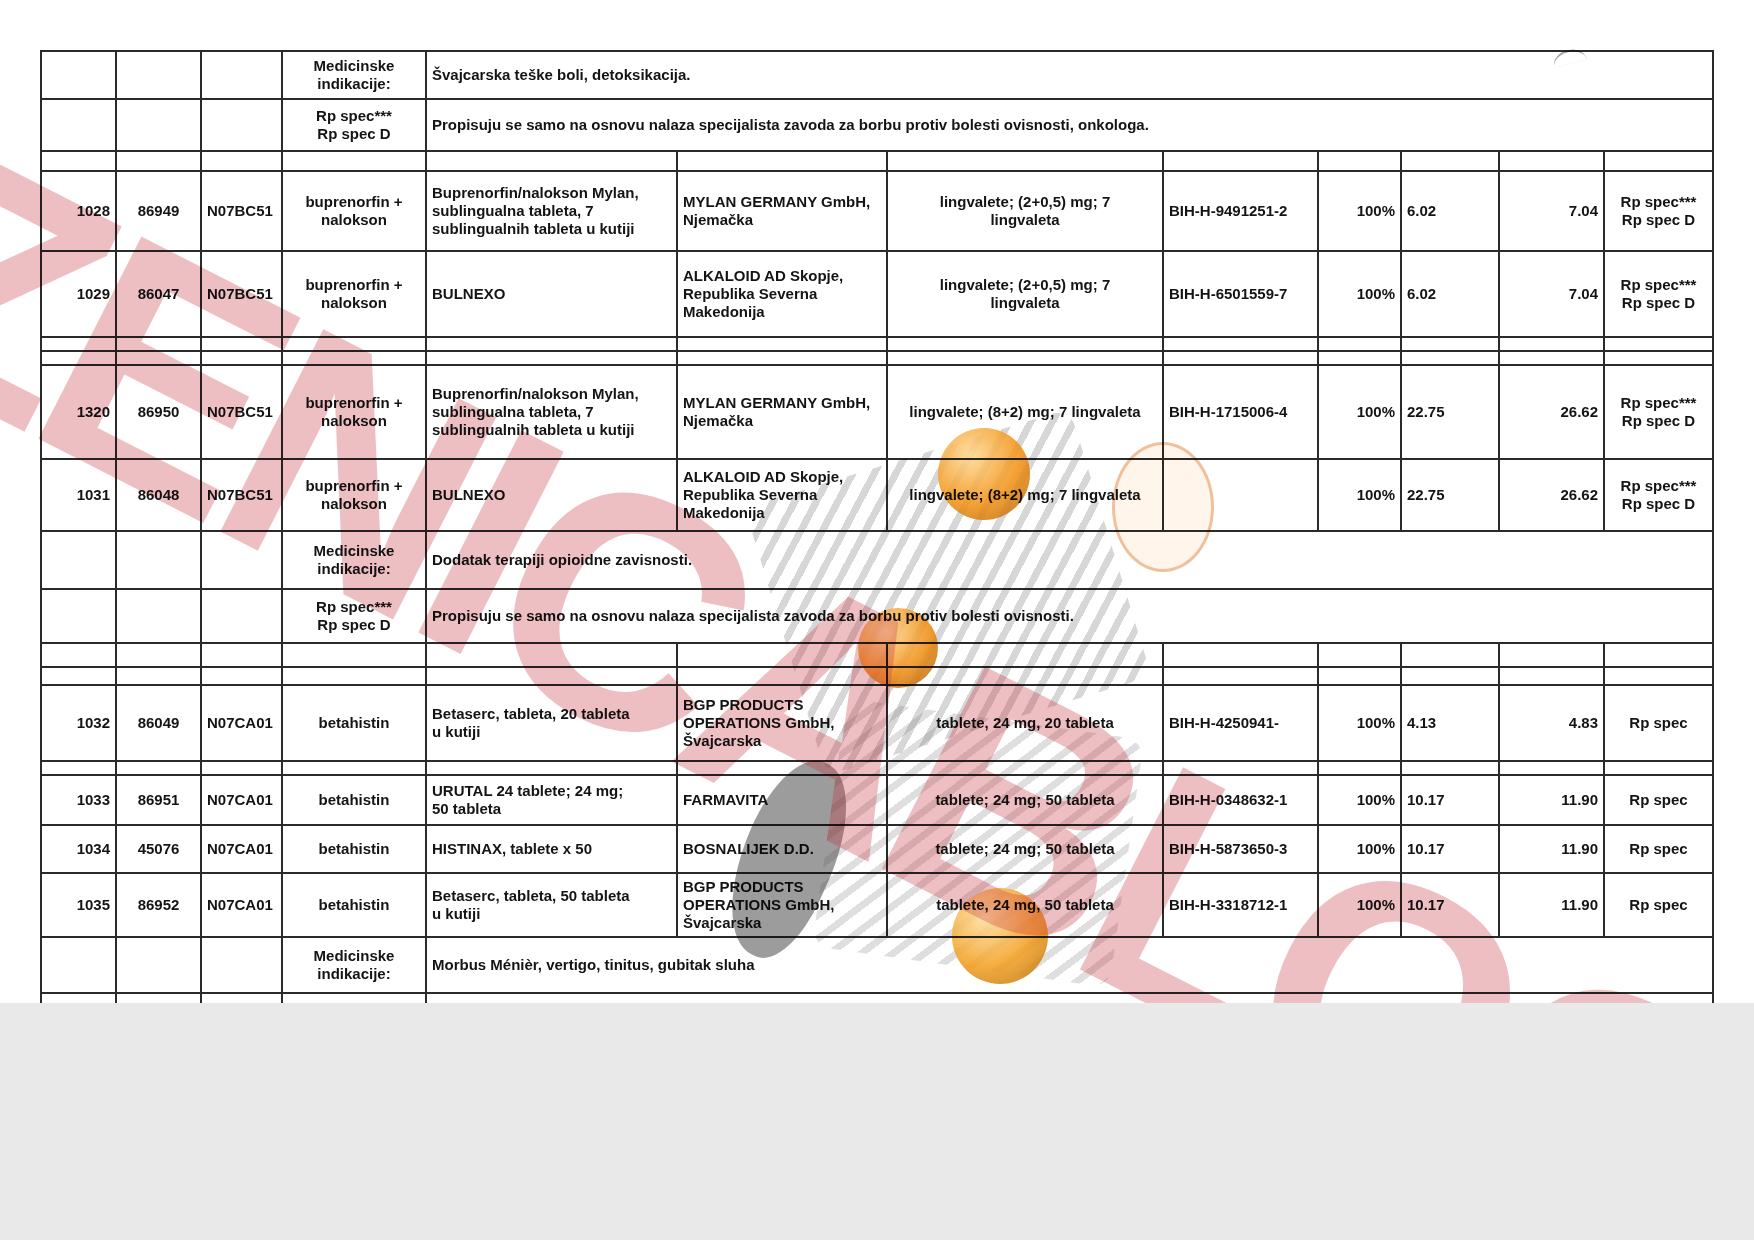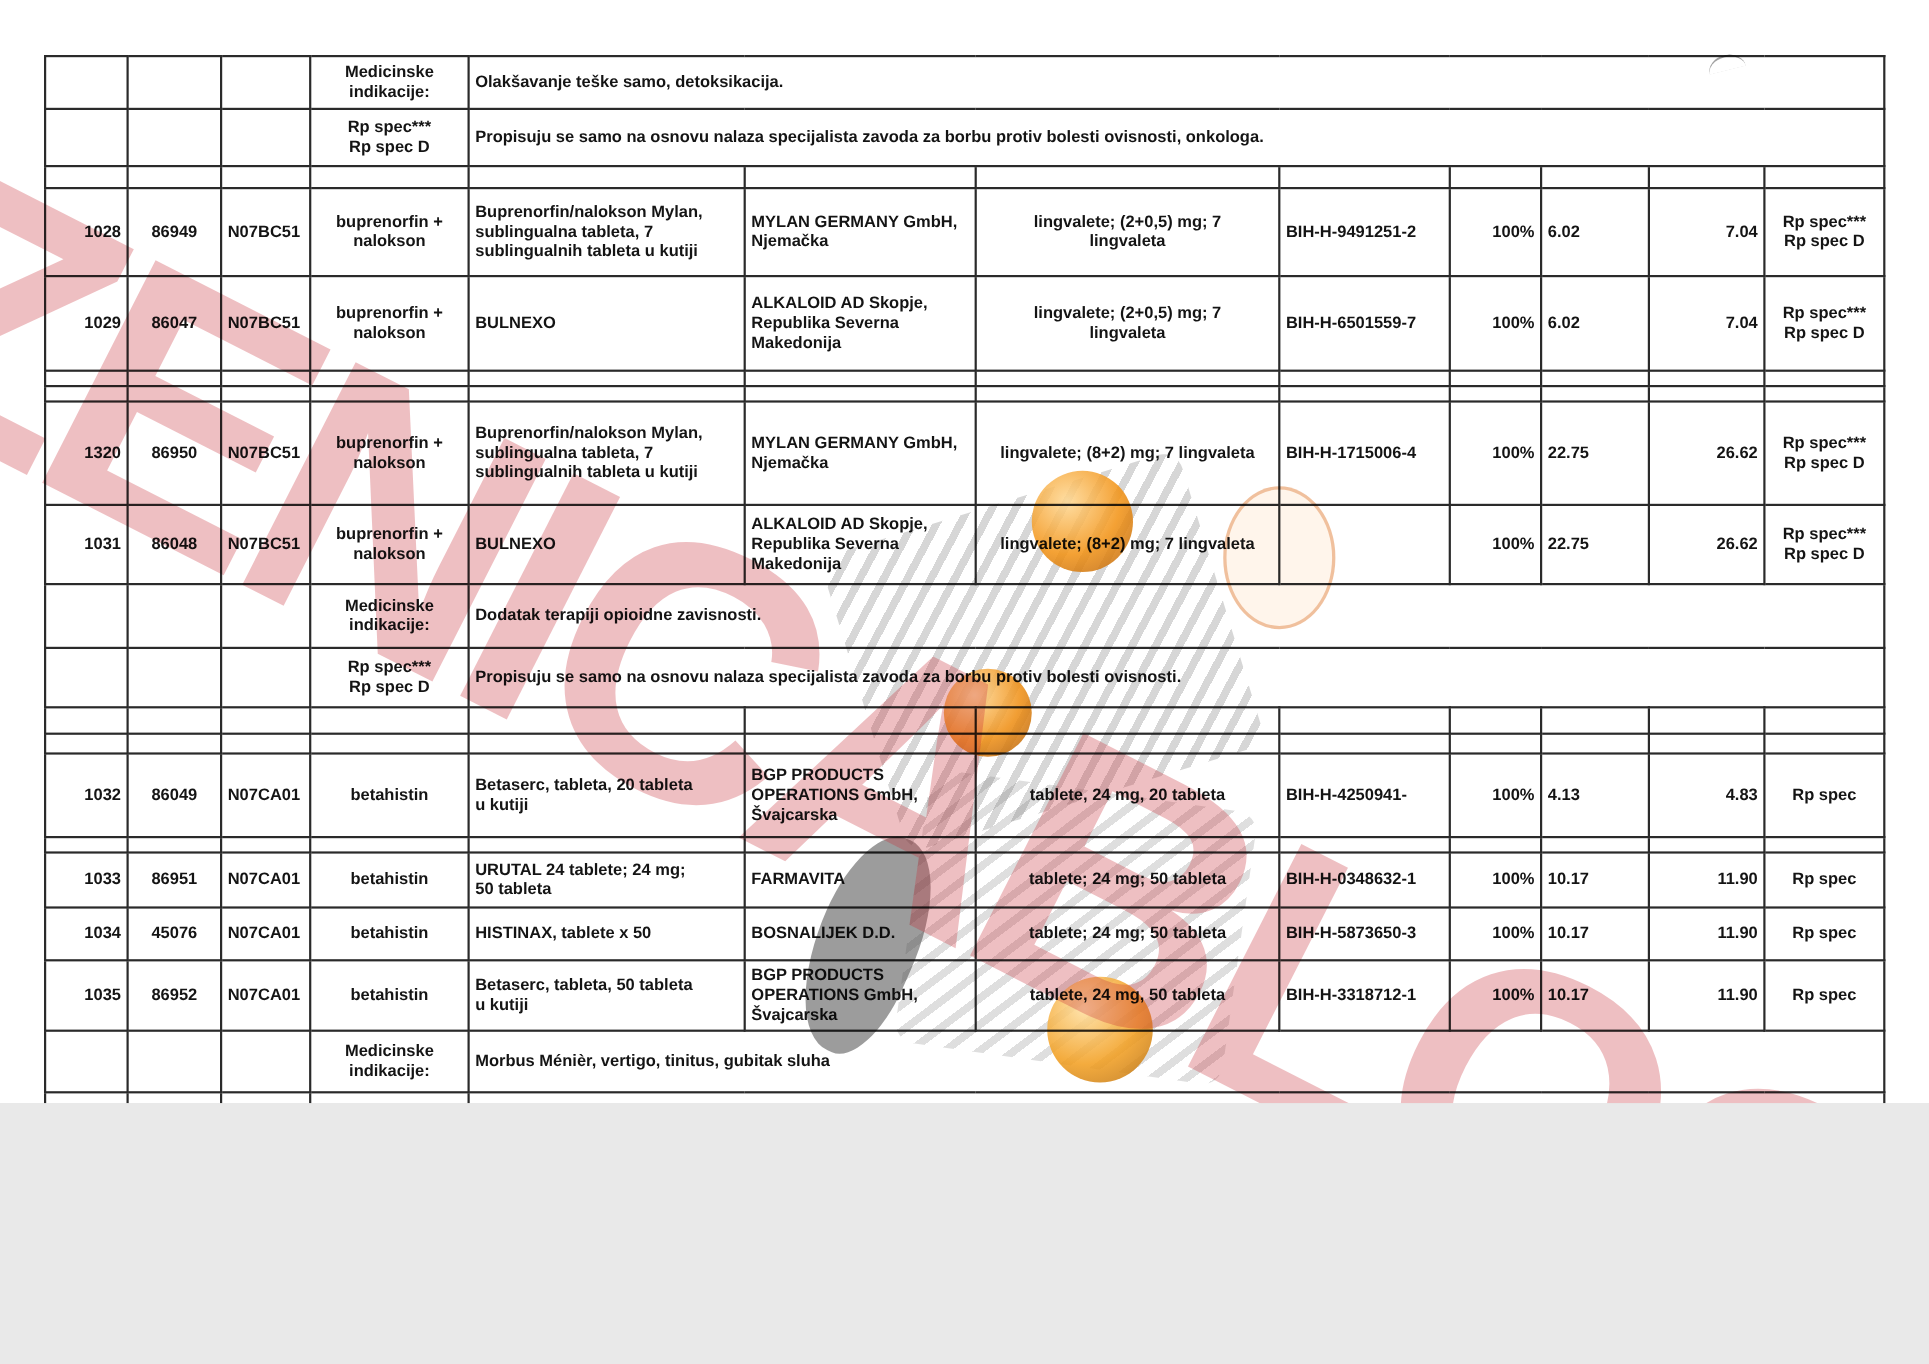--- a/index.html
+++ b/index.html
@@ -119,21 +119,21 @@
         <col style="width:105px">
         <col style="width:109px">
     </colgroup>
     <tbody>
         <tr style="height: 48px;">
           <td class="blank"></td>
           <td class="blank"></td>
           <td class="blank"></td>
           <td class="note-label">Medicinske
 indikacije:</td>
-          <td class="note-text" colspan="8">Olakšavanje teške samo, detoksikacija.</td>
+          <td class="note-text" colspan="8">Švajcarska teške boli, detoksikacija.</td>
         </tr>
         <tr style="height: 52px;">
           <td class="blank"></td>
           <td class="blank"></td>
           <td class="blank"></td>
           <td class="note-label">Rp spec***
 Rp spec D</td>
           <td class="note-text" colspan="8">Propisuju se samo na osnovu nalaza specijalista zavoda za borbu protiv bolesti ovisnosti, onkologa.</td>
         </tr>
         <tr style="height: 20px;">

